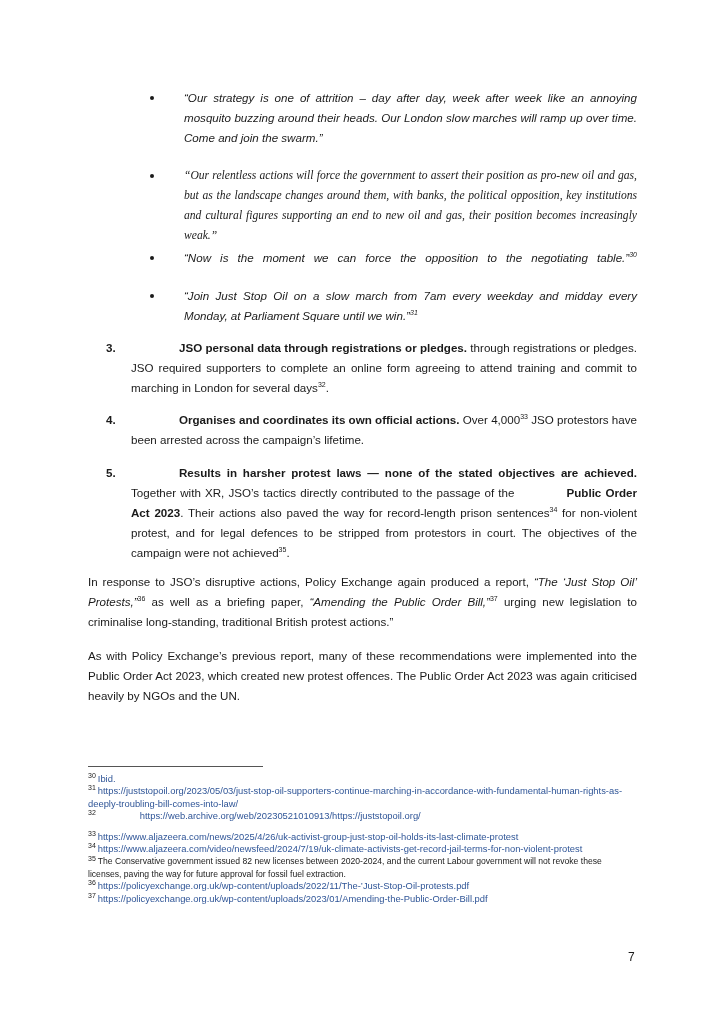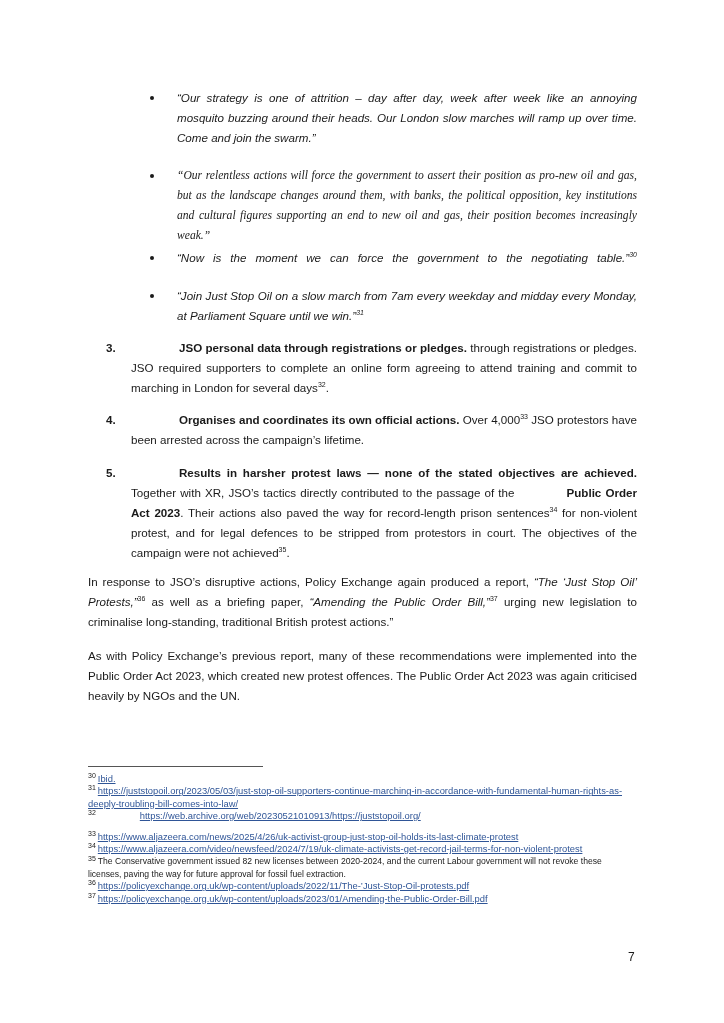--- a/index.html
+++ b/index.html
@@ -9,35 +9,35 @@
   }
   .page { position: absolute; left: 0; top: 0; width: 724px; height: 1023px; background: #fff; }
   .body-text { font-size: 11.6px; line-height: 20px; text-align: justify; }
   .bullet {
     position: absolute; left: 150px; width: 487px;
   }
   .bullet .dot {
     position: absolute; left: 0; top: 8px; width: 4px; height: 4px; border-radius: 50%; background: #1a1a1a;
   }
   .bullet .txt {
-    margin-left: 27px; font-style: italic; display: block; text-align: justify;
+    margin-left: 34px; font-style: italic; display: block; text-align: justify;
   }
   .num-item { position: absolute; left: 106px; width: 531px; }
   .num-item .num { position: absolute; left: 0; top: 0; font-weight: bold; }
   .num-item .txt { margin-left: 25px; display: block; text-align: justify; }
   .para { position: absolute; left: 88px; width: 549px; }
   b { font-weight: bold; margin-left: 48px; }
   i { font-style: italic; }
   sup { font-size: 7px; line-height: 0; vertical-align: super; }
   .jl { text-align-last: justify; }
   .fn-rule { position: absolute; left: 88px; top: 766px; width: 175px; height: 1px; background: #555; }
   .footnotes { position: absolute; left: 88px; top: 773px; width: 540px; font-size: 9.4px; line-height: 12.4px; }
   .fn { display: block; }
   .fn .n { font-size: 7px; vertical-align: super; line-height: 0; margin-right: 2px; }
-  .fn a { color: #2f5597; text-decoration: underline; }
+  .fn a { color: #2f5597; }
   .fn.gap { margin-top: 8px; }
   .fn.plain { font-size: 8.6px; }
   .page-num { position: absolute; left: 628px; top: 950px; font-size: 12px; }
 </style>
 </head>
 <body>
 
 <div class="page">
 
   <div class="bullet body-text" style="top:88px;">
@@ -45,21 +45,21 @@
     <span class="txt">“Our strategy is one of attrition – day after day, week after week like an annoying mosquito buzzing around their heads. Our London slow marches will ramp up over time. Come and join the swarm.”</span>
   </div>
 
   <div class="bullet body-text" style="top:166px;font-family:Liberation Serif, serif;">
     <span class="dot"></span>
     <span class="txt">“Our relentless actions will force the government to assert their position as pro-new oil and gas, but as the landscape changes around them, with banks, the political opposition, key institutions and cultural figures supporting an end to new oil and gas, their position becomes increasingly weak.”</span>
   </div>
 
   <div class="bullet body-text" style="top:248px;">
     <span class="dot"></span>
-    <span class="txt jl"><span>“Now is the moment we can force the government to the negotiating table.”</span><sup>30</sup></span>
+    <span class="txt jl"><span>“Now is the moment we can force the opposition to the negotiating table.”</span><sup>30</sup></span>
   </div>
 
   <div class="bullet body-text" style="top:286px;">
     <span class="dot"></span>
     <span class="txt"><span>“Join Just Stop Oil on a slow march from 7am every weekday and midday every Monday, at Parliament Square until we win.”</span><sup>31</sup></span>
   </div>
 
   <div class="num-item body-text" style="top:338px;">
     <span class="num">3.</span>
     <span class="txt"><b>JSO personal data through registrations or pledges.</b><span> through registrations or pledges. JSO required supporters to complete an online form agreeing to attend training and commit to marching in London for several days</span><sup>32</sup><span>.</span></span>

